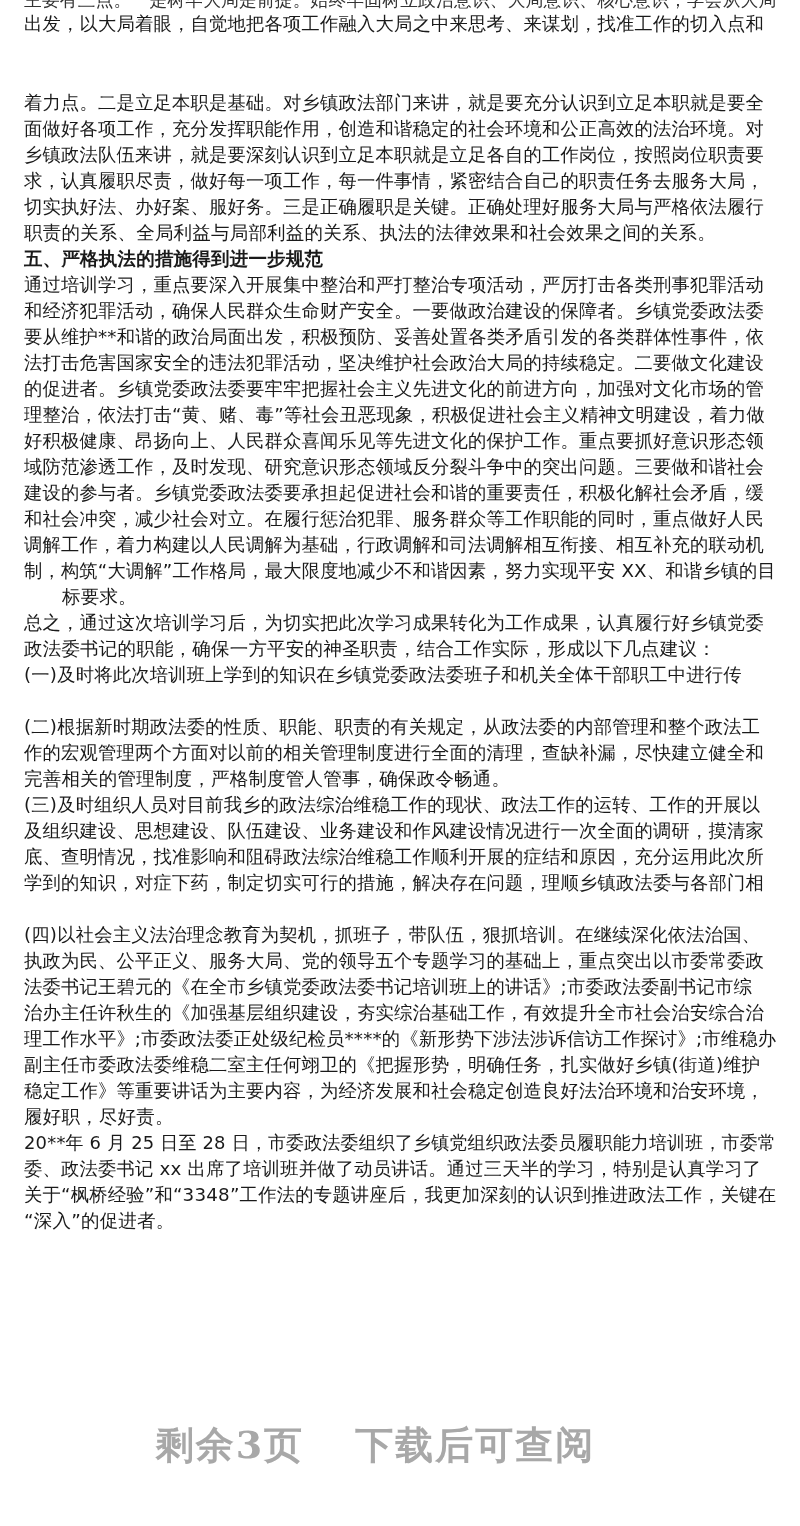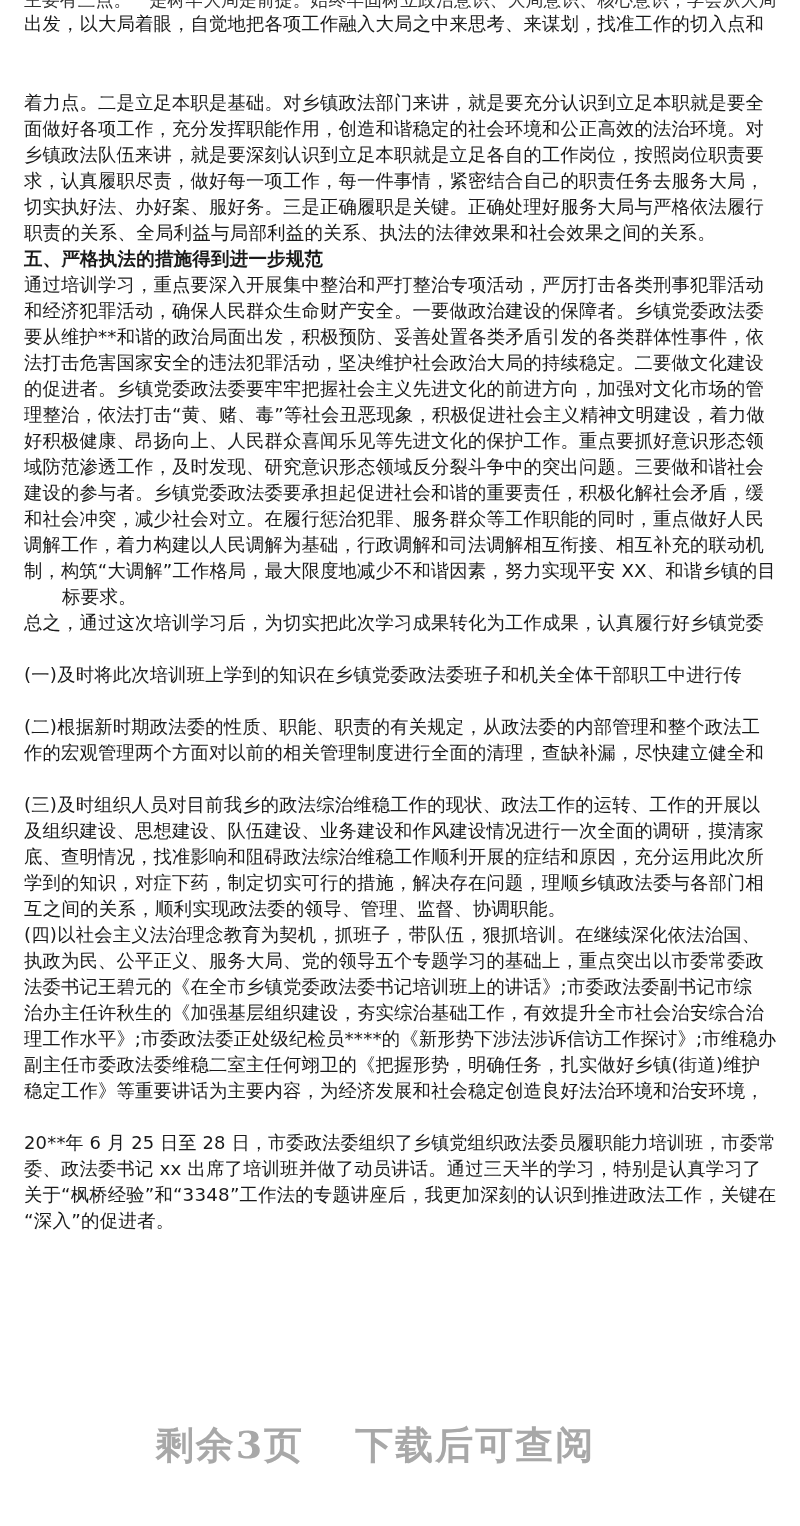--- a/index.html
+++ b/index.html
@@ -35,35 +35,37 @@
     <div class="line" style="top: 376px; transform-origin: left top; transform: scaleX(0.989474);">的促进者。乡镇党委政法委要牢牢把握社会主义先进文化的前进方向，加强对文化市场的管</div>
     <div class="line" style="top: 402px; transform-origin: left top; transform: scaleX(0.989474);">理整治，依法打击“黄、赌、毒”等社会丑恶现象，积极促进社会主义精神文明建设，着力做</div>
     <div class="line" style="top: 428px; transform-origin: left top; transform: scaleX(0.989474);">好积极健康、昂扬向上、人民群众喜闻乐见等先进文化的保护工作。重点要抓好意识形态领</div>
     <div class="line" style="top: 454px; transform-origin: left top; transform: scaleX(0.989474);">域防范渗透工作，及时发现、研究意识形态领域反分裂斗争中的突出问题。三要做和谐社会</div>
     <div class="line" style="top: 480px; transform-origin: left top; transform: scaleX(0.989474);">建设的参与者。乡镇党委政法委要承担起促进社会和谐的重要责任，积极化解社会矛盾，缓</div>
     <div class="line" style="top: 506px; transform-origin: left top; transform: scaleX(0.989474);">和社会冲突，减少社会对立。在履行惩治犯罪、服务群众等工作职能的同时，重点做好人民</div>
     <div class="line" style="top: 532px; transform-origin: left top; transform: scaleX(0.989474);">调解工作，着力构建以人民调解为基础，行政调解和司法调解相互衔接、相互补充的联动机</div>
     <div class="line" style="top: 558px; transform-origin: left top; transform: scaleX(0.986877);">制，构筑“大调解”工作格局，最大限度地减少不和谐因素，努力实现平安 XX、和谐乡镇的目</div>
     <div class="line" style="top: 584px; margin-left: 38px;">标要求。</div>
     <div class="line" style="top: 610px; transform-origin: left top; transform: scaleX(0.989474);">总之，通过这次培训学习后，为切实把此次学习成果转化为工作成果，认真履行好乡镇党委</div>
+    <div class="line" style="top: 636px;">政法委书记的职能，确保一方平安的神圣职责，结合工作实际，形成以下几点建议：</div>
     <div class="line" style="top: 662px; transform-origin: left top; transform: scaleX(0.989474);">(一)及时将此次培训班上学到的知识在乡镇党委政法委班子和机关全体干部职工中进行传</div>
     <div class="line" style="top: 714px; transform-origin: left top; transform: scaleX(0.989474);">(二)根据新时期政法委的性质、职能、职责的有关规定，从政法委的内部管理和整个政法工</div>
     <div class="line" style="top: 740px; transform-origin: left top; transform: scaleX(0.989474);">作的宏观管理两个方面对以前的相关管理制度进行全面的清理，查缺补漏，尽快建立健全和</div>
+    <div class="line" style="top: 766px;">完善相关的管理制度，严格制度管人管事，确保政令畅通。</div>
     <div class="line" style="top: 792px; transform-origin: left top; transform: scaleX(0.989474);">(三)及时组织人员对目前我乡的政法综治维稳工作的现状、政法工作的运转、工作的开展以</div>
     <div class="line" style="top: 818px; transform-origin: left top; transform: scaleX(0.989474);">及组织建设、思想建设、队伍建设、业务建设和作风建设情况进行一次全面的调研，摸清家</div>
     <div class="line" style="top: 844px; transform-origin: left top; transform: scaleX(0.989474);">底、查明情况，找准影响和阻碍政法综治维稳工作顺利开展的症结和原因，充分运用此次所</div>
     <div class="line" style="top: 870px; transform-origin: left top; transform: scaleX(0.989474);">学到的知识，对症下药，制定切实可行的措施，解决存在问题，理顺乡镇政法委与各部门相</div>
-    <div class="line" style="top: 896px;">互之间的关系，顺利实现政法委的领导、管理、监督、协调职能。</div>
     <div class="line" style="top: 922px; transform-origin: left top; transform: scaleX(0.989474);">(四)以社会主义法治理念教育为契机，抓班子，带队伍，狠抓培训。在继续深化依法治国、</div>
     <div class="line" style="top: 948px; transform-origin: left top; transform: scaleX(0.989474);">执政为民、公平正义、服务大局、党的领导五个专题学习的基础上，重点突出以市委常委政</div>
     <div class="line" style="top: 974px; transform-origin: left top; transform: scaleX(0.989474);">法委书记王碧元的《在全市乡镇党委政法委书记培训班上的讲话》;市委政法委副书记市综</div>
     <div class="line" style="top: 1000px; transform-origin: left top; transform: scaleX(0.989474);">治办主任许秋生的《加强基层组织建设，夯实综治基础工作，有效提升全市社会治安综合治</div>
     <div class="line" style="top: 1026px; transform-origin: left top; transform: scaleX(0.988173);">理工作水平》;市委政法委正处级纪检员****的《新形势下涉法涉诉信访工作探讨》;市维稳办</div>
     <div class="line" style="top: 1052px; transform-origin: left top; transform: scaleX(0.989474);">副主任市委政法委维稳二室主任何翊卫的《把握形势，明确任务，扎实做好乡镇(街道)维护</div>
     <div class="line" style="top: 1078px; transform-origin: left top; transform: scaleX(0.989474);">稳定工作》等重要讲话为主要内容，为经济发展和社会稳定创造良好法治环境和治安环境，</div>
+    <div class="line" style="top: 1104px;">履好职，尽好责。</div>
     <div class="line" style="top: 1130px; transform-origin: left top; transform: scaleX(0.970323);">20**年 6 月 25 日至 28 日，市委政法委组织了乡镇党组织政法委员履职能力培训班，市委常</div>
     <div class="line" style="top: 1156px; transform-origin: left top; transform: scaleX(0.989474);">委、政法委书记 xx 出席了培训班并做了动员讲话。通过三天半的学习，特别是认真学习了</div>
     <div class="line" style="top: 1182px; transform-origin: left top; transform: scaleX(0.989474);">关于“枫桥经验”和“3348”工作法的专题讲座后，我更加深刻的认识到推进政法工作，关键在</div>
     <div class="line" style="top: 1208px;">“深入”的促进者。</div>
   </div>
 
 <div class="watermark">
   <span>剩余3页</span>
   <span>下载后可查阅</span>
 </div>

